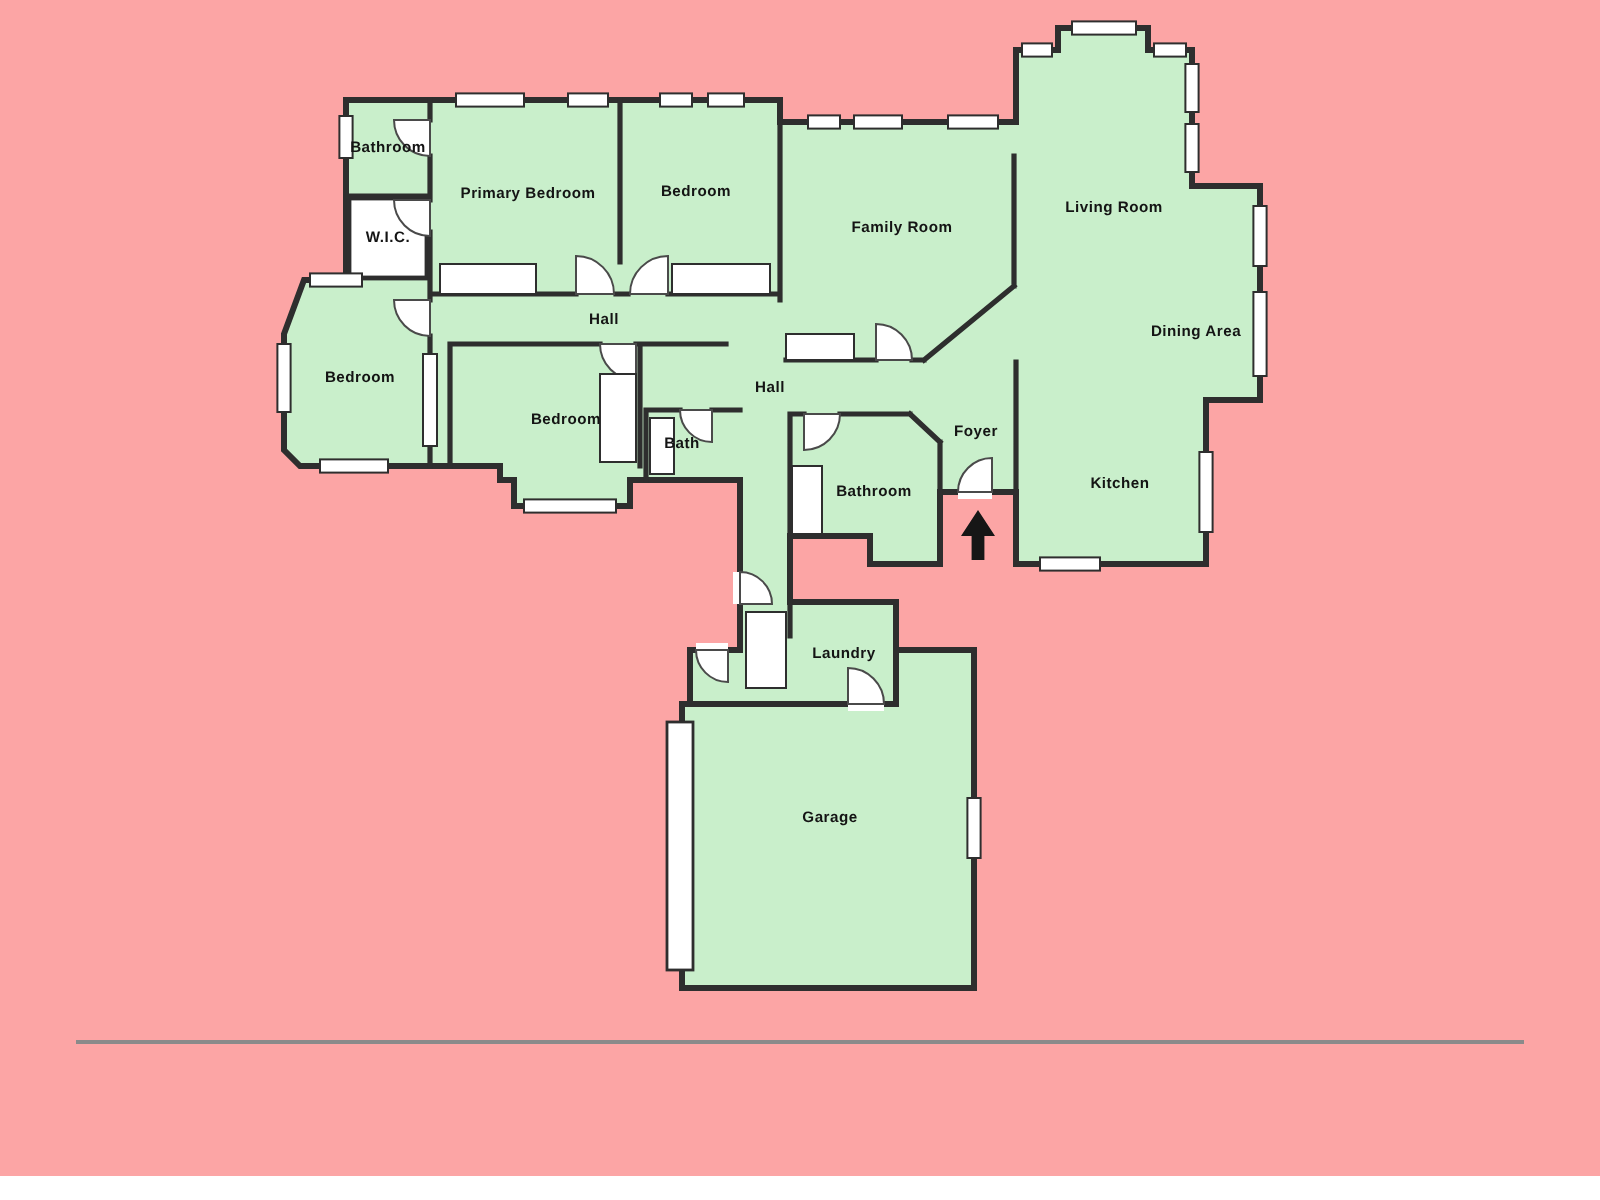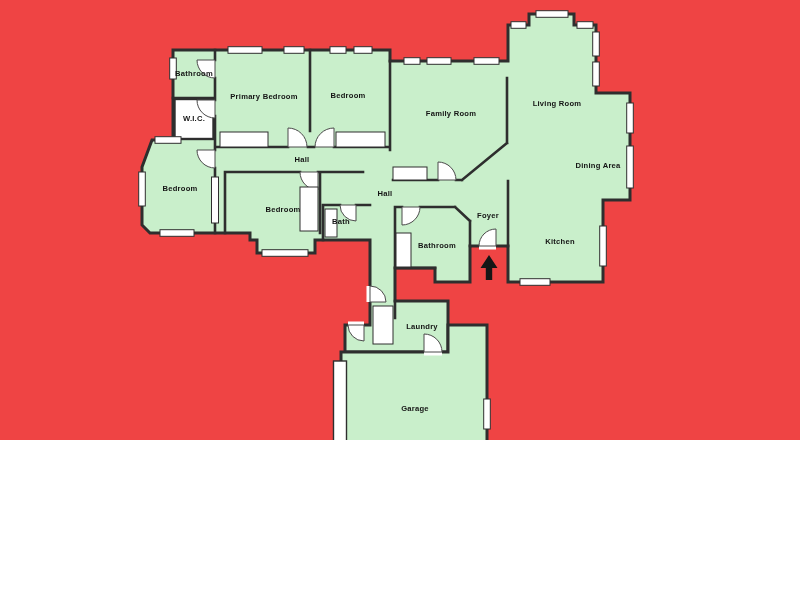--- a/index.html
+++ b/index.html
@@ -1,16 +1,16 @@
 <!DOCTYPE html>
 <html><head>
 <meta charset="utf-8">
 <style>
   html,body{margin:0;padding:0;background:#ffffff;}
-  .page{position:relative;width:800px;height:440px;background:#ef4444;overflow:hidden;
+  .page{position:relative;width:800px;height:588px;background:#fca5a5;overflow:hidden;
         font-family:"Liberation Sans", sans-serif;}
   #plan{position:absolute;left:0;top:0;}
   .room-label{font-family:"Liberation Sans", sans-serif;font-size:7.6px;font-weight:700;
               fill:#141414;letter-spacing:.25px;text-anchor:middle;}
   .footer{position:absolute;left:0;top:520px;width:800px;height:80px;}
   .footer-divider{position:absolute;left:38px;top:0;width:724px;border-top:2px solid #8a8a8a;}
 </style>
 </head>
 <body>
 

